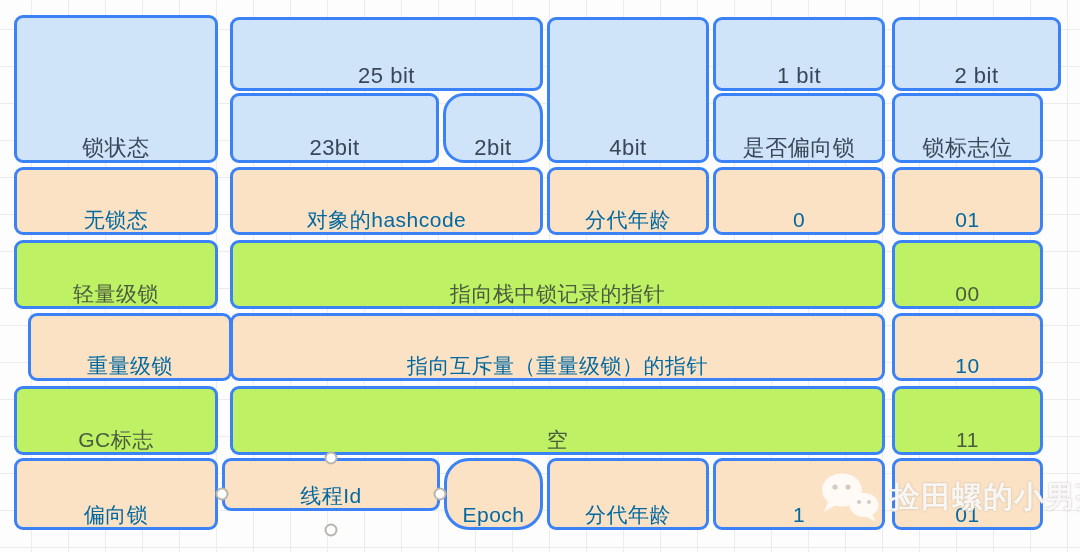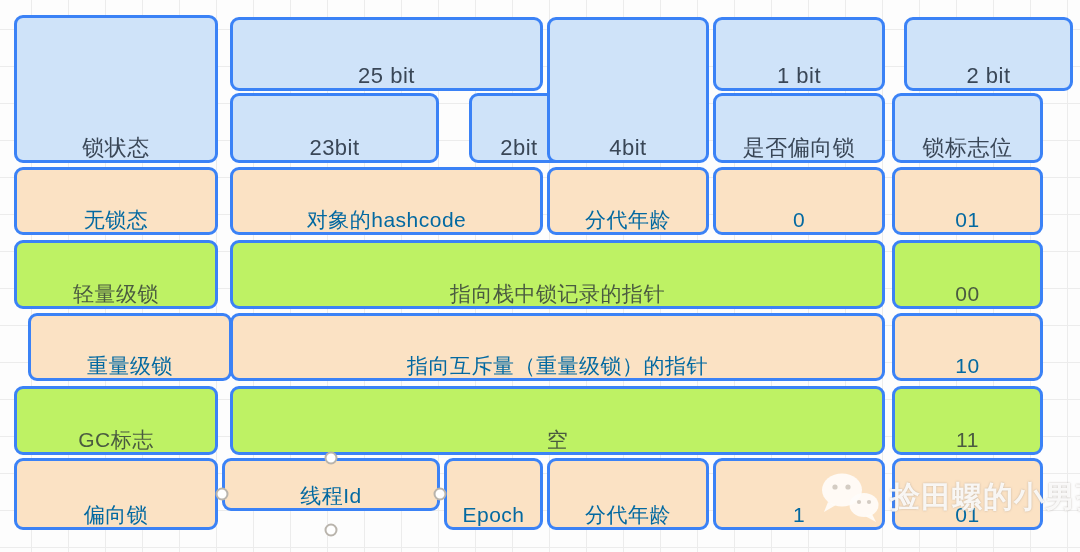--- a/index.html
+++ b/index.html
@@ -54,32 +54,32 @@
 <div class="cell c-blue hdr" style="left:14px;top:15px;width:204px;height:148px;">
   <span>锁状态</span>
 </div>
 
 <div class="cell c-blue hdr" style="left:230px;top:17px;width:313px;height:74px;">
   <span>25 bit</span>
 </div>
 <div class="cell c-blue hdr" style="left:230px;top:93px;width:209px;height:70px;">
   <span>23bit</span>
 </div>
-<div class="cell c-blue hdr" style="left:469px;top:93px;width:100px;height:70px;">
+<div class="cell c-blue hdr" style="left:443px;top:93px;width:100px;height:70px;border-radius:21px;">
   <span>2bit</span>
 </div>
 
 <div class="cell c-blue hdr" style="left:547px;top:17px;width:162px;height:146px;">
   <span>4bit</span>
 </div>
 
 <div class="cell c-blue hdr" style="left:713px;top:17px;width:172px;height:74px;">
   <span>1 bit</span>
 </div>
-<div class="cell c-blue hdr" style="left:892px;top:17px;width:169px;height:74px;margin-left:12px;">
+<div class="cell c-blue hdr" style="left:892px;top:17px;width:169px;height:74px;">
   <span>2 bit</span>
 </div>
 <div class="cell c-blue hdr" style="left:713px;top:93px;width:172px;height:70px;">
   <span>是否偏向锁</span>
 </div>
 <div class="cell c-blue hdr" style="left:892px;top:93px;width:151px;height:70px;">
   <span>锁标志位</span>
 </div>
 
 <div class="cell c-orange" style="left:14px;top:167px;width:204px;height:68px;">
@@ -127,21 +127,21 @@
 <div class="cell c-green" style="left:892px;top:386px;width:151px;height:69px;">
   <span>11</span>
 </div>
 
 <div class="cell c-orange" style="left:14px;top:458px;width:204px;height:72px;">
   <span>偏向锁</span>
 </div>
 <div class="cell c-orange" style="left:222px;top:458px;width:218px;height:53px;">
   <span>线程Id</span>
 </div>
-<div class="cell c-orange" style="left:444px;top:458px;width:99px;height:72px;">
+<div class="cell c-orange" style="left:444px;top:458px;width:99px;height:72px;border-radius:25px;">
   <span>Epoch</span>
 </div>
 <div class="cell c-orange" style="left:547px;top:458px;width:162px;height:72px;">
   <span>分代年龄</span>
 </div>
 <div class="cell c-orange" style="left:713px;top:458px;width:172px;height:72px;">
   <span>1</span>
 </div>
 <div class="cell c-orange" style="left:892px;top:458px;width:151px;height:72px;">
   <span>01</span>

